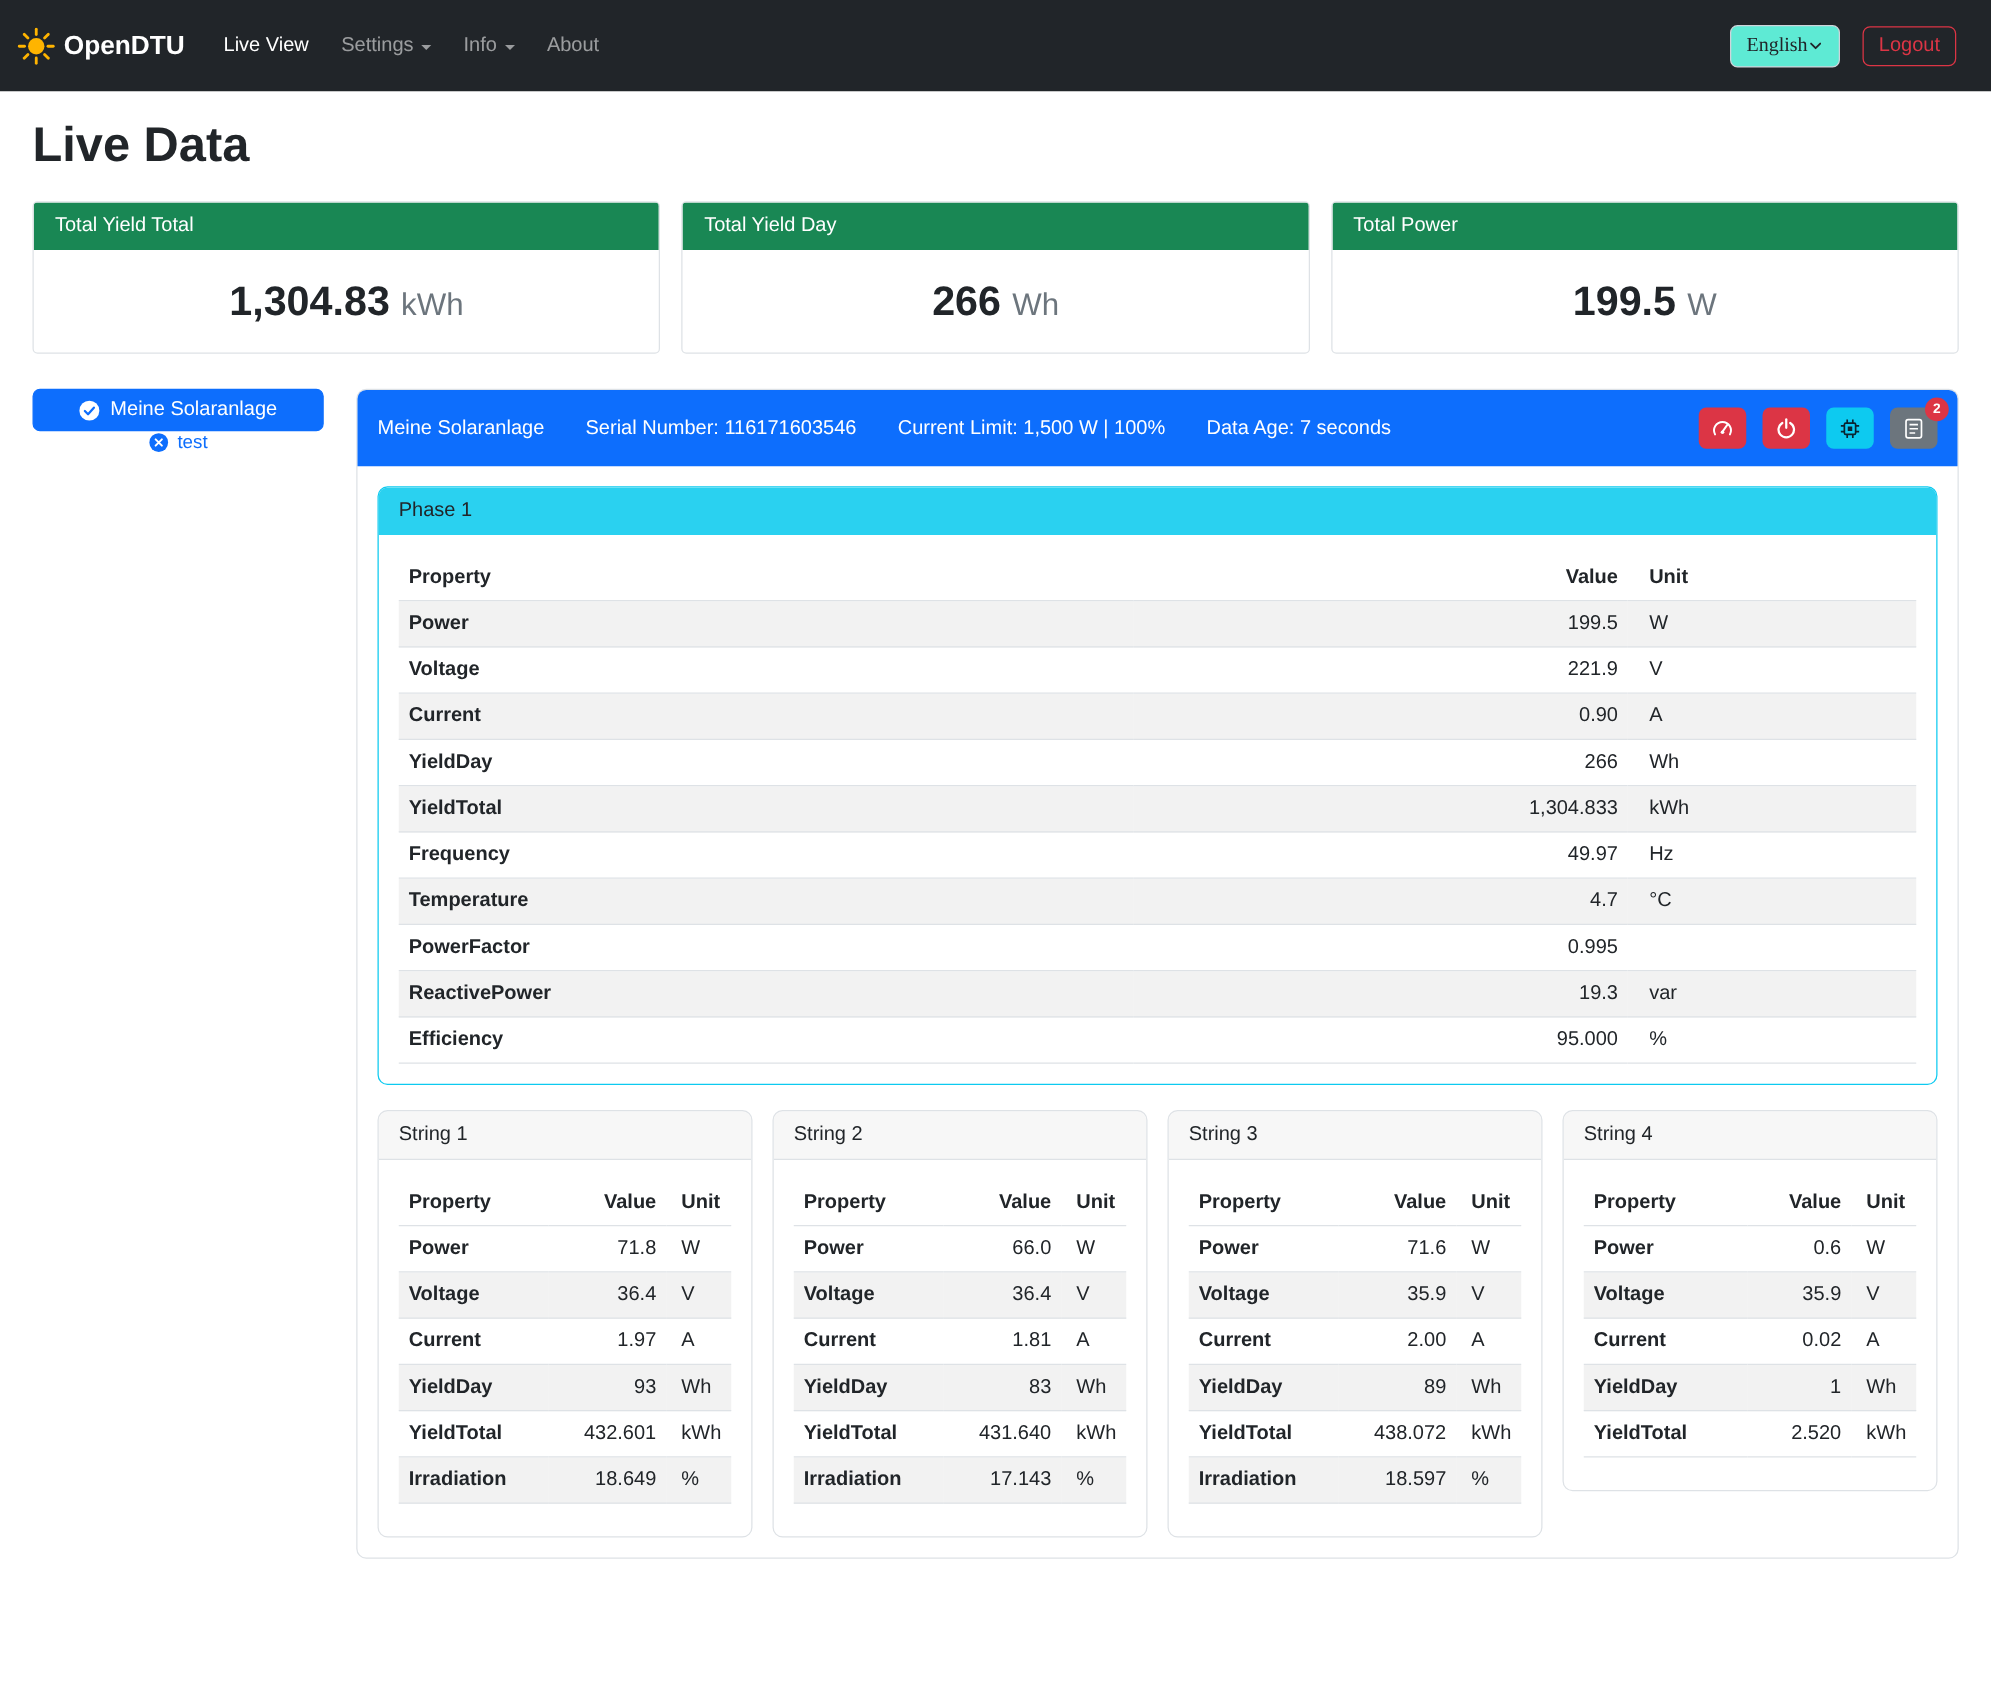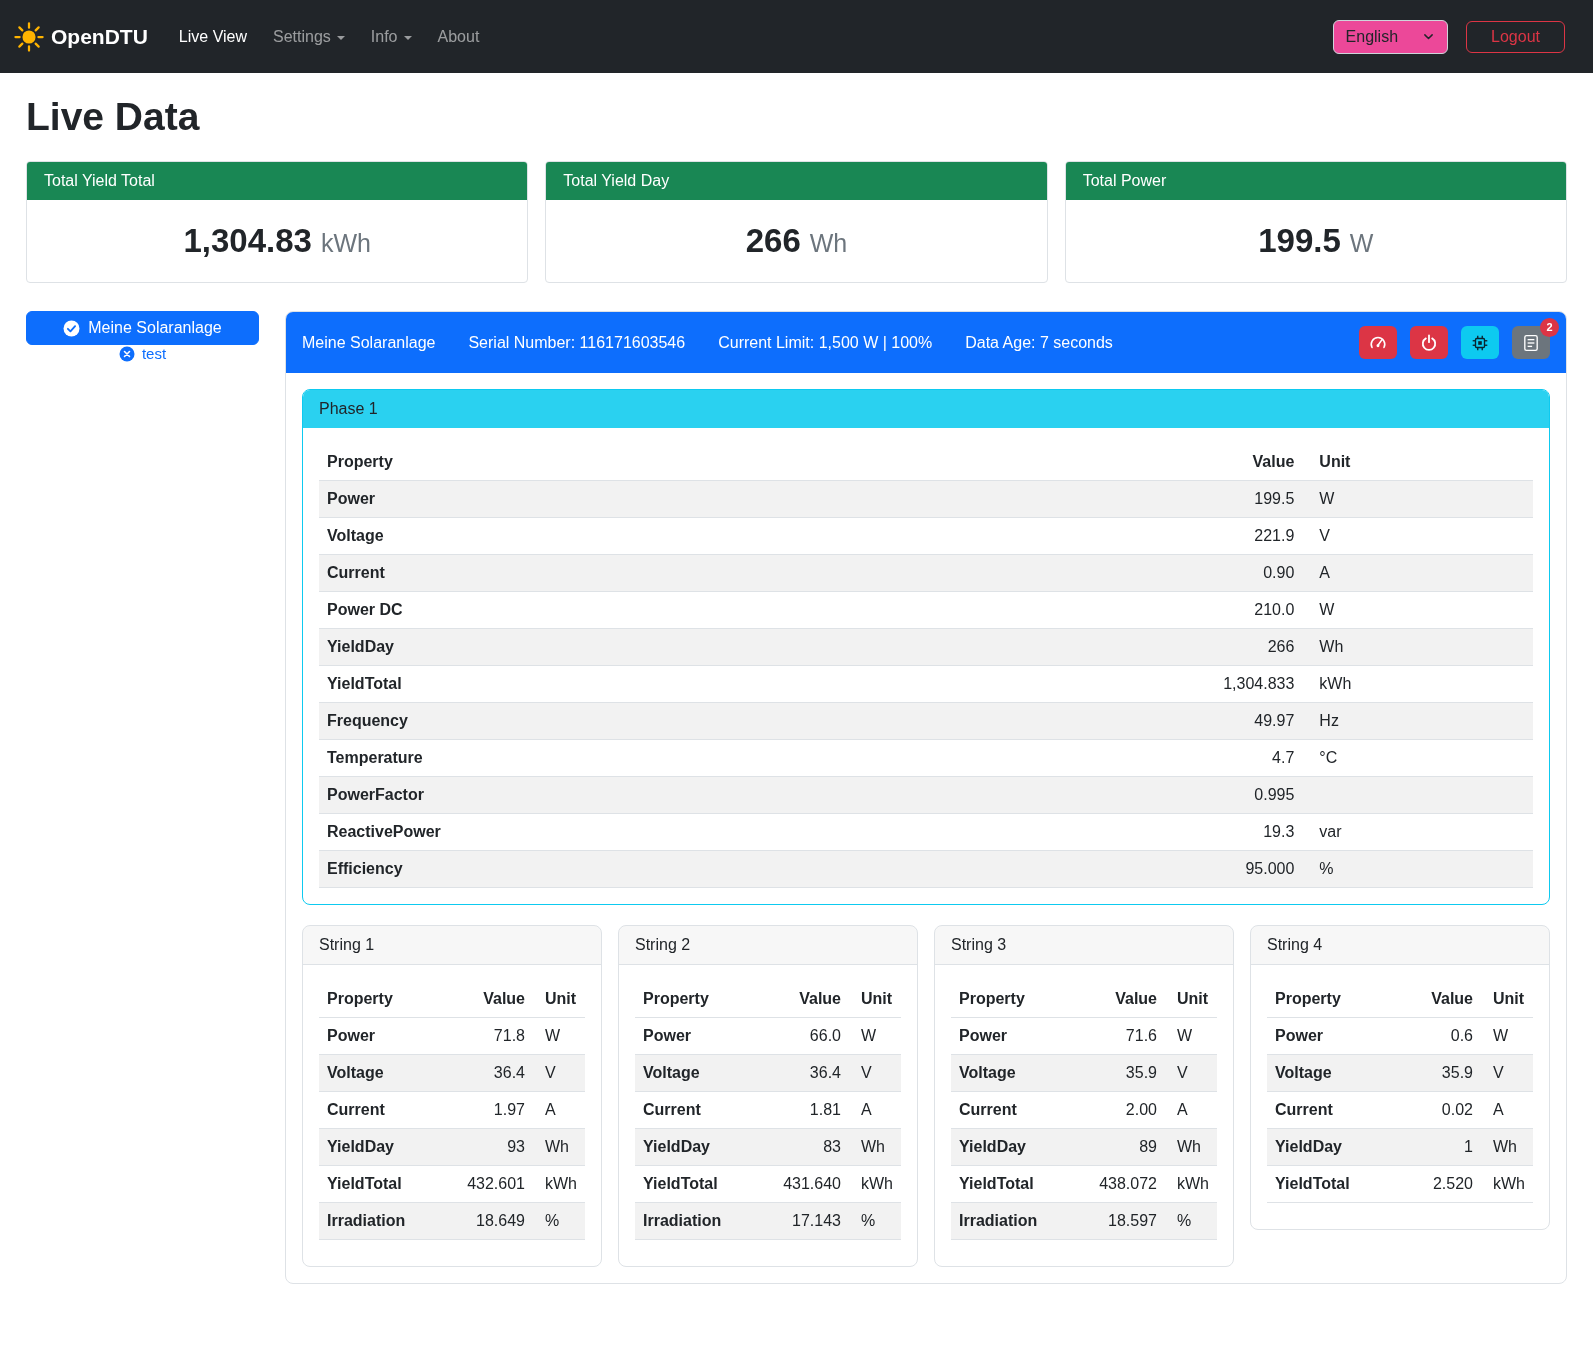--- a/index.html
+++ b/index.html
@@ -43,36 +43,37 @@
   .caret {
     display: inline-block;
     width: 0; height: 0;
     border-top: 4px solid currentColor;
     border-left: 4px solid transparent;
     border-right: 4px solid transparent;
     margin-top: 2px;
   }
   .nav-right { margin-left: auto; display: flex; align-items: center; gap: 18px; padding-right: 14px; }
   .lang-select {
-    background: #ec4899;
+    background: #5eead4;
     border: 1px solid #ced4da;
     border-radius: 6px;
     padding: 7px 12px;
     display: flex;
     align-items: center;
-    gap: 24px;
+    gap: 0;
     color: #212529;
     cursor: pointer;
+    font-family: Liberation Serif, serif;
   }
   .logout-btn {
     background: transparent;
     border: 1px solid #dc3545;
     color: #dc3545;
     border-radius: 6px;
-    padding: 6px 24px;
+    padding: 6px 12px;
     font-size: 16px;
     font-family: inherit;
     cursor: pointer;
   }
 
   
   .container { padding: 6px 26px 26px; }
   .page-title { font-size: 39px; font-weight: 700; margin: 16px 0 22px; }
 
   
@@ -363,25 +364,20 @@
                     <th class="prop">Voltage</th>
                     <td class="val">221.9</td>
                     <td class="unit">V</td>
                   </tr>
                   <tr>
                     <th class="prop">Current</th>
                     <td class="val">0.90</td>
                     <td class="unit">A</td>
                   </tr>
                   <tr>
-                    <th class="prop">Power DC</th>
-                    <td class="val">210.0</td>
-                    <td class="unit">W</td>
-                  </tr>
-                  <tr>
                     <th class="prop">YieldDay</th>
                     <td class="val">266</td>
                     <td class="unit">Wh</td>
                   </tr>
                   <tr>
                     <th class="prop">YieldTotal</th>
                     <td class="val">1,304.833</td>
                     <td class="unit">kWh</td>
                   </tr>
                   <tr>

